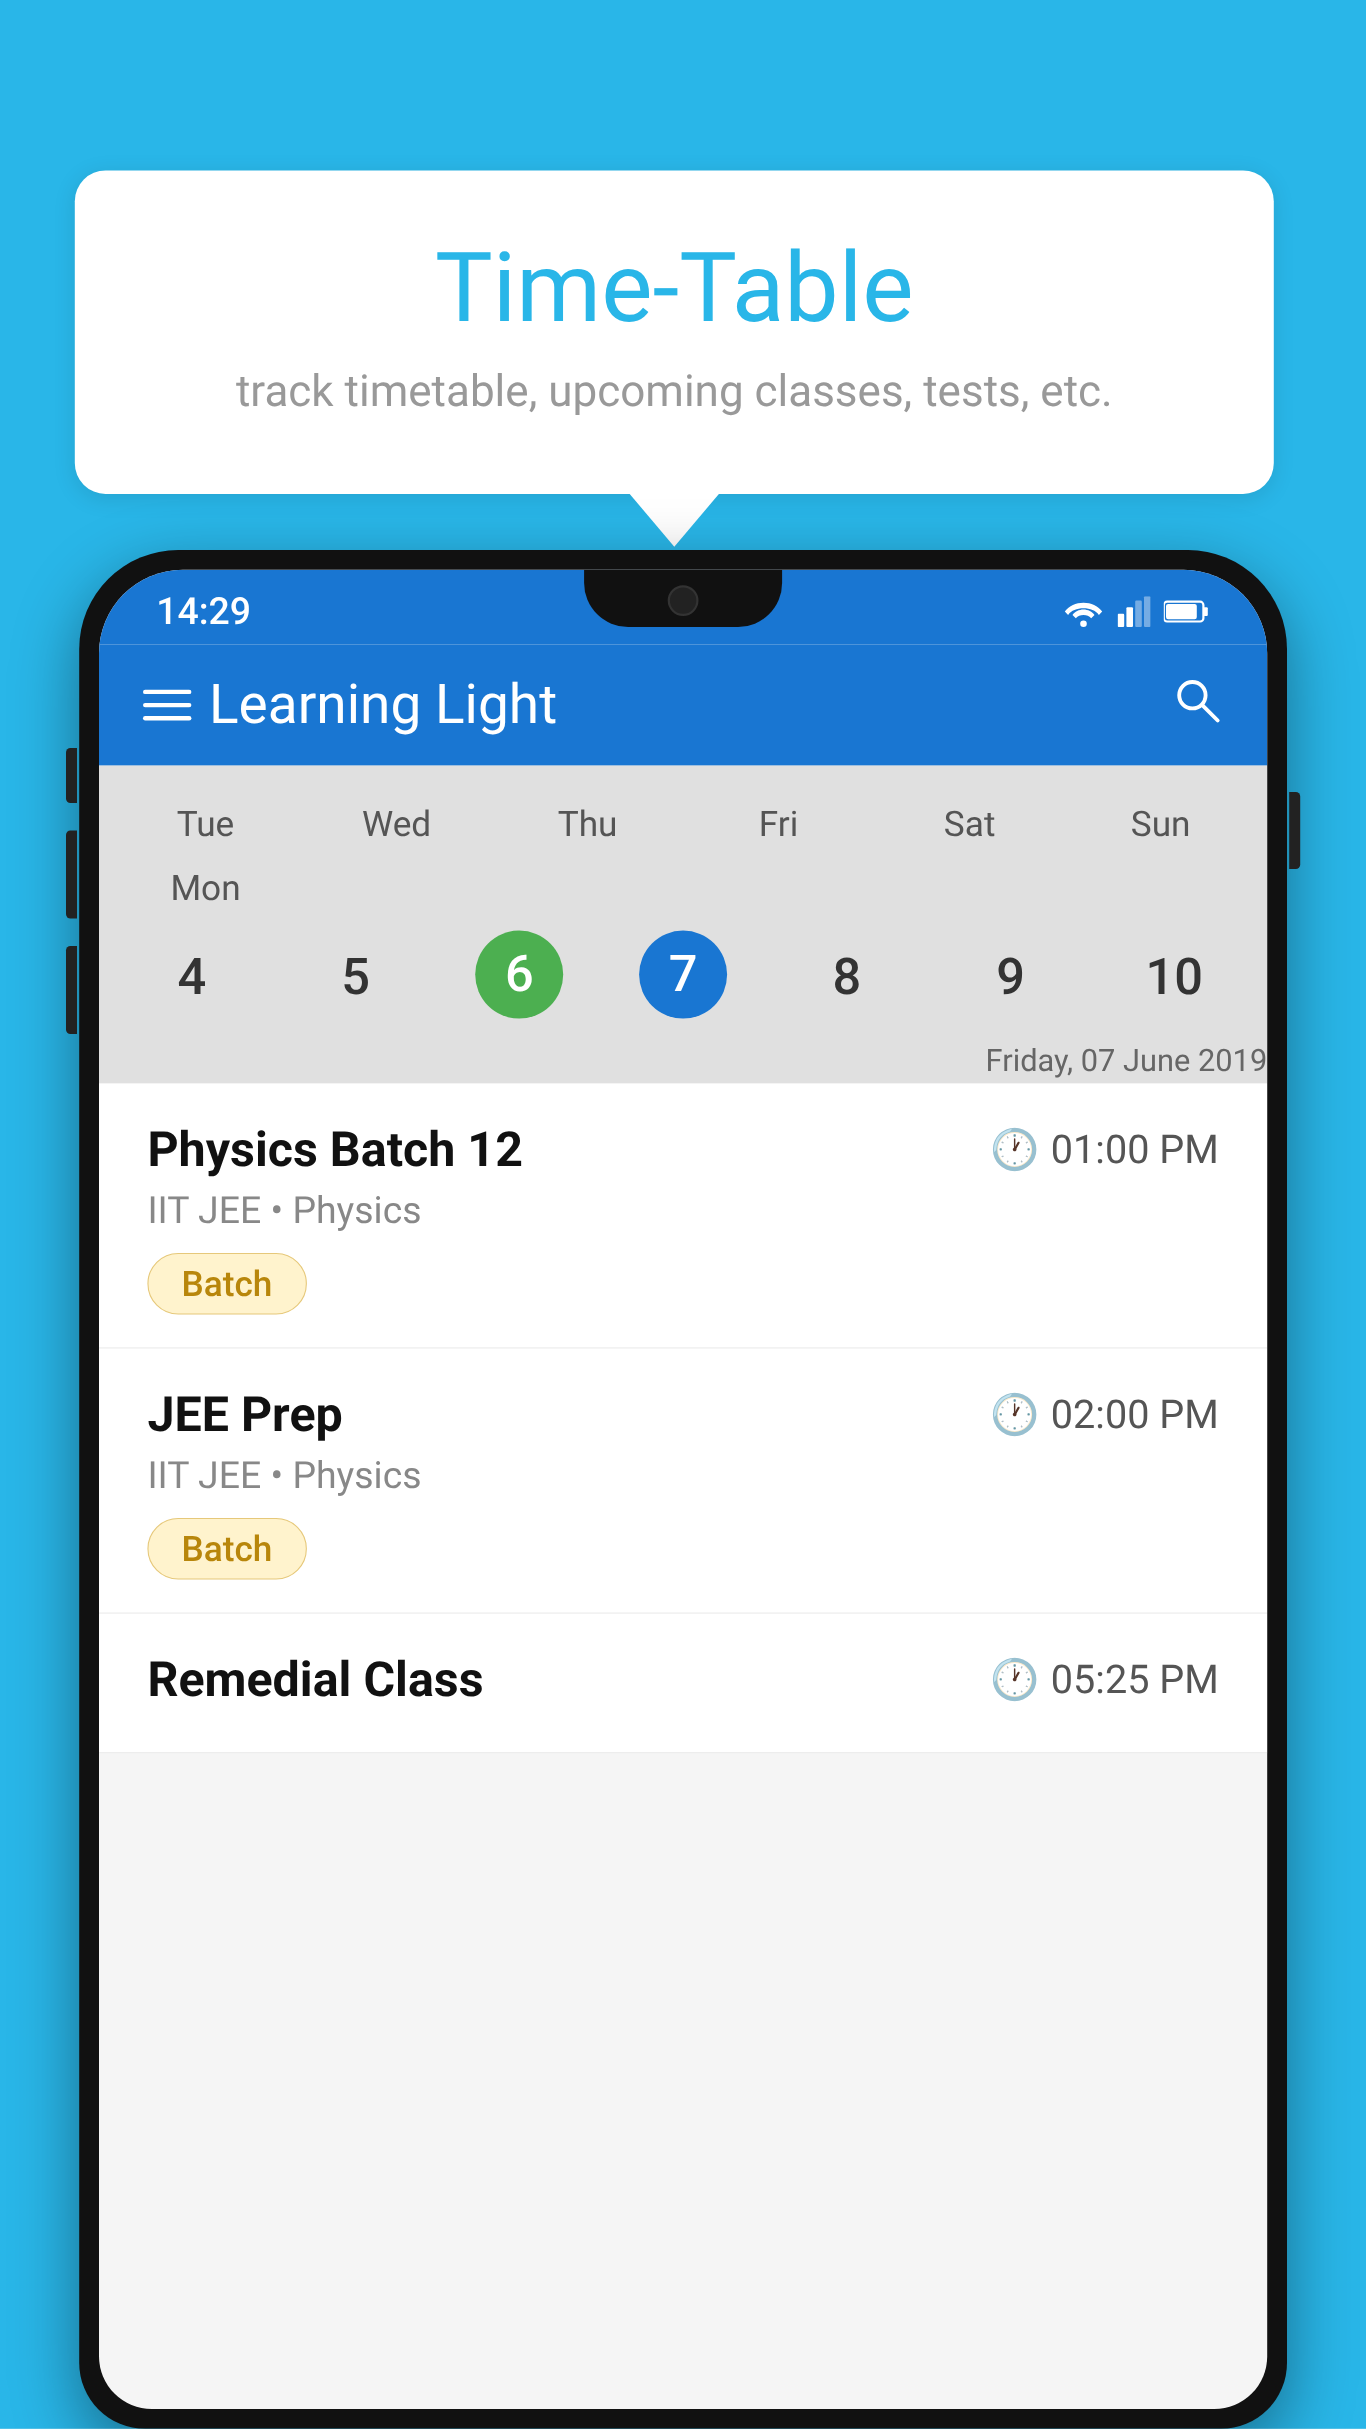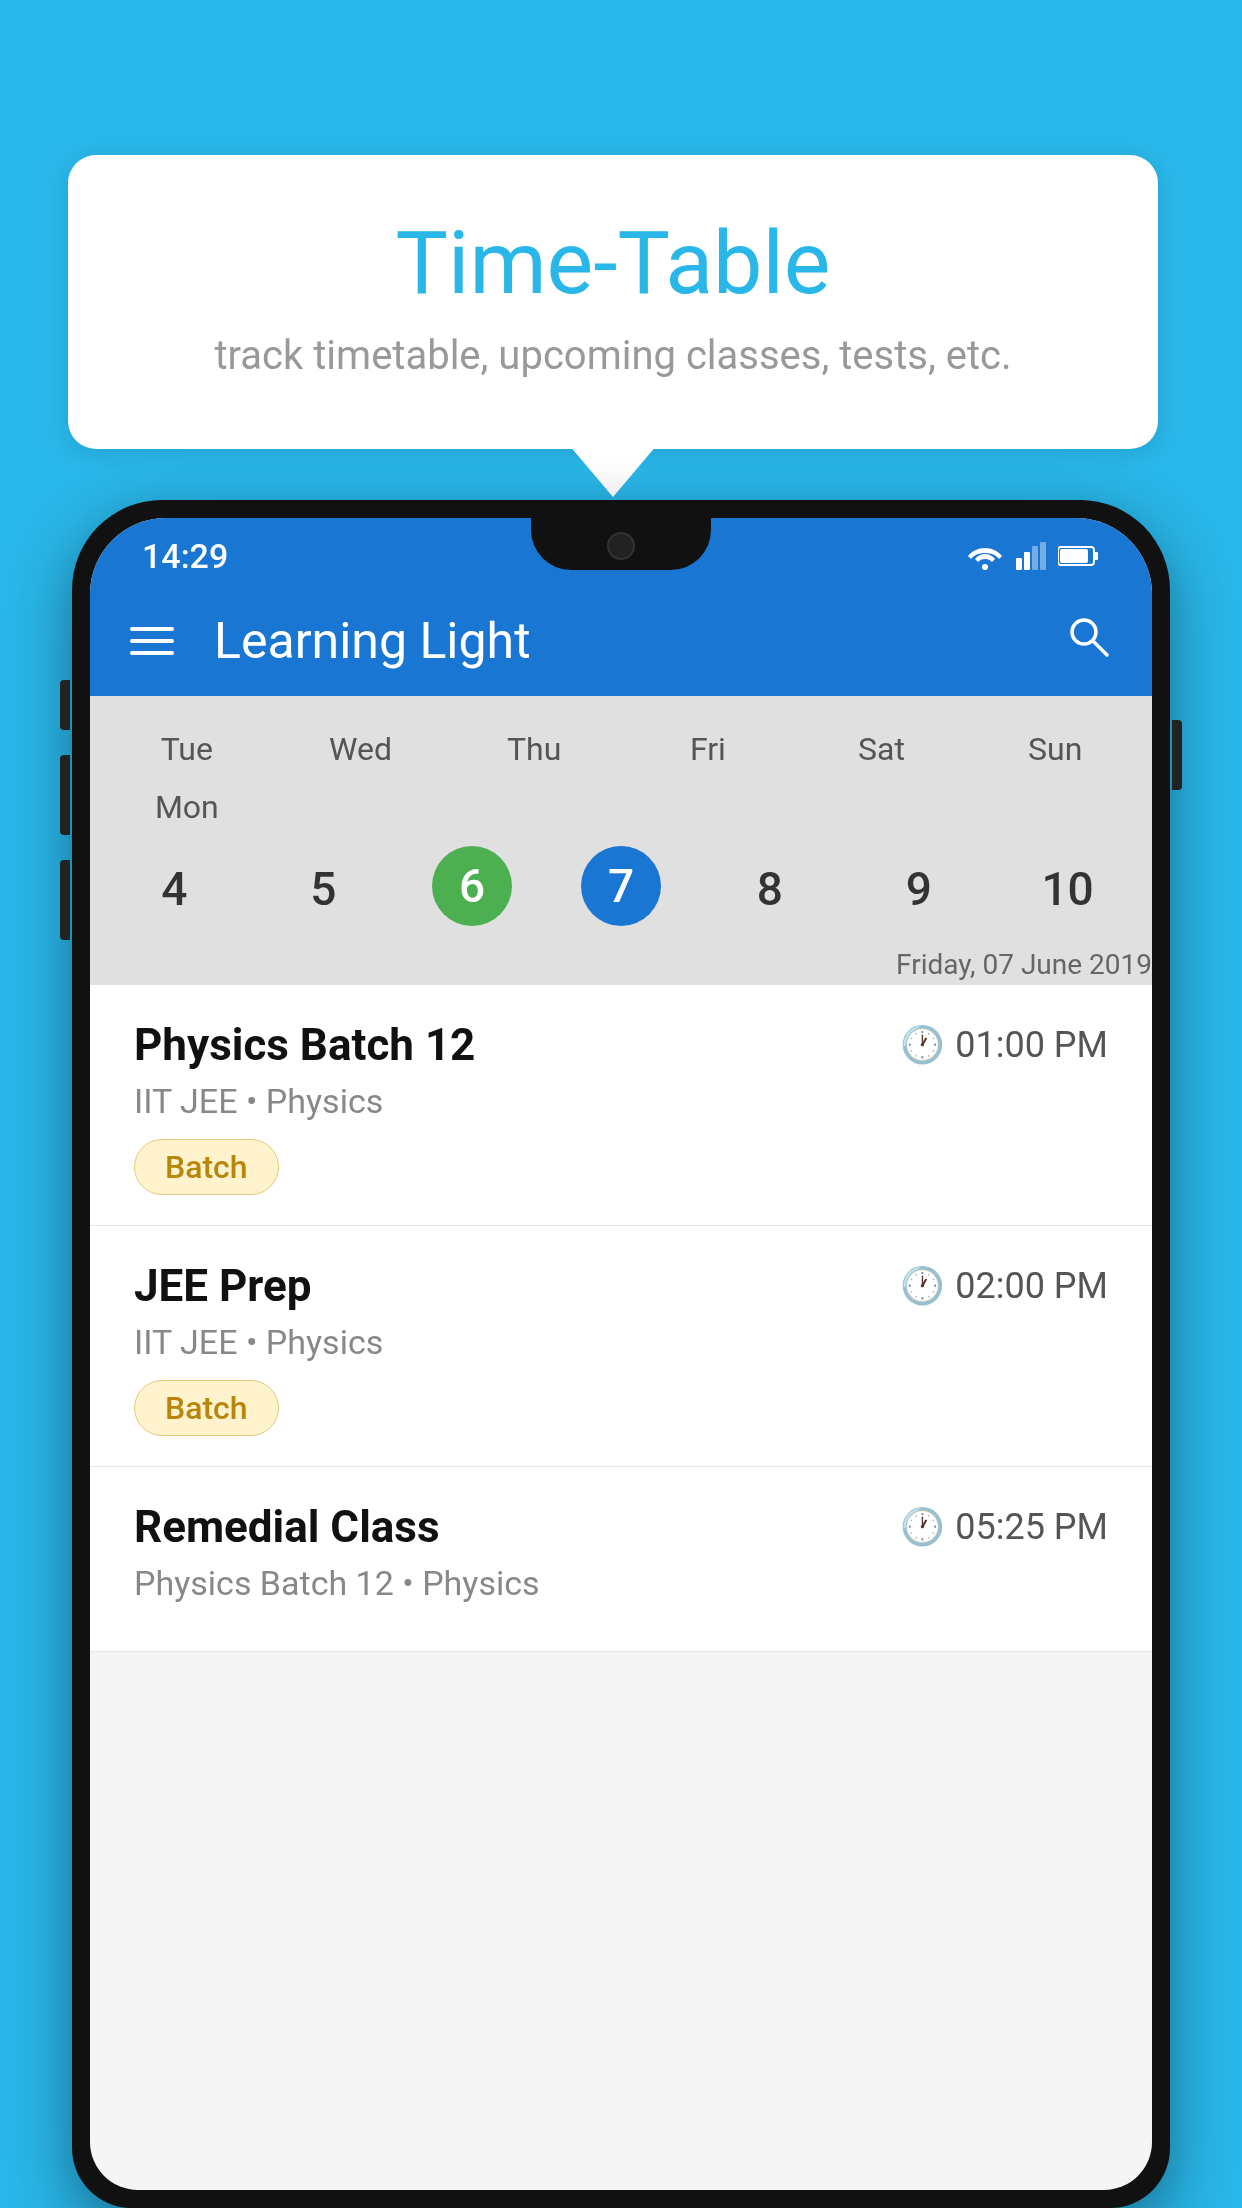--- a/index.html
+++ b/index.html
@@ -124,21 +124,21 @@
       gap: 12px;
     }
 
     
     .app-bar {
       height: 110px;
       background: #1976d2;
       display: flex;
       align-items: center;
       padding: 0 40px;
-      gap: 40px;
+      gap: 16px;
     }
 
     .hamburger-icon {
       display: flex;
       flex-direction: column;
       gap: 8px;
       cursor: pointer;
     }
 
     .hamburger-line {
@@ -425,18 +425,17 @@
       </div>
 
       <div class="schedule-item">
         <div class="schedule-item-header">
           <span class="schedule-name">Remedial Class</span>
           <span class="schedule-time">
             <span>🕐</span>
             <span>05:25 PM</span>
           </span>
         </div>
-        <div class="schedule-meta">Physics Batch 12 • Physics</div>
       </div>
 
     </div>
   </div>
 </div>
 
 </body></html>

